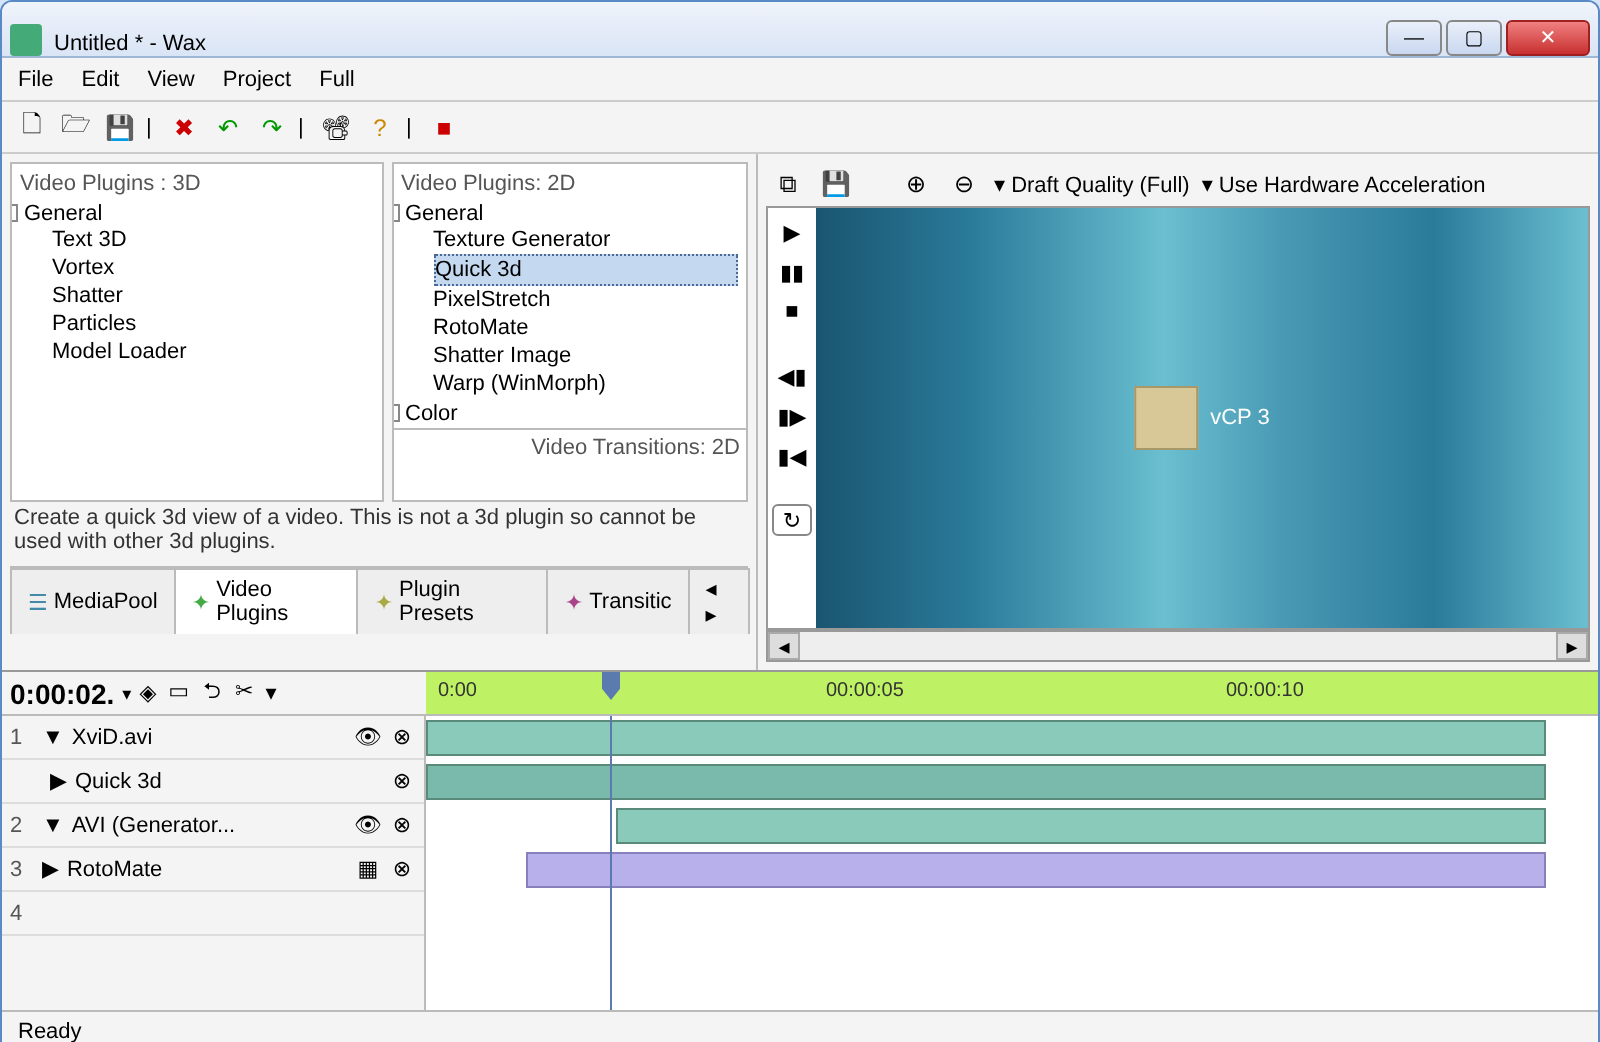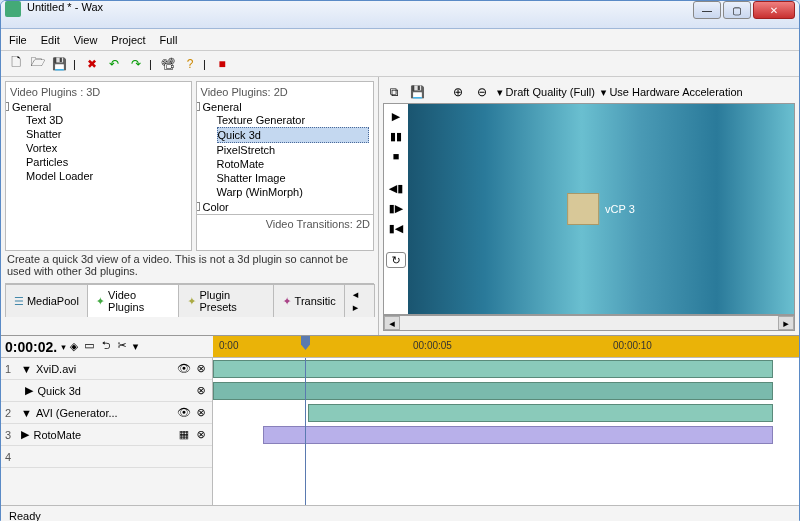--- a/index.html
+++ b/index.html
@@ -1,18 +1,18 @@
 <!DOCTYPE html>
 <html><head>
 <meta charset="utf-8">
 <style>
 * { box-sizing: border-box; margin: 0; padding: 0; font-family: Tahoma, sans-serif; font-size: 11px; }
 body { background: #d4e5f7; overflow: hidden; width: 800px; height: 521px; }
 .window { width: 800px; height: 521px; background: #fff; border: 1px solid #5a8ac6; border-radius: 6px 6px 0 0; position: relative; }
-.titlebar { height: 28px; background: linear-gradient(#f0f4fb, #d9e4f5); display: flex; align-items: flex-start; padding: 0 4px; border-radius: 5px 5px 0 0; border-bottom: 1px solid #a0b8d8; }
+.titlebar { height: 28px; background: linear-gradient(#f0f4fb, #d9e4f5); display: flex; align-items: flex-end; padding: 0 4px; border-radius: 5px 5px 0 0; border-bottom: 1px solid #a0b8d8; }
 .app-icon { width: 16px; height: 16px; margin-right: 6px; background: #4a7; border-radius: 2px; }
 .title { flex: 1; color: #000; }
 .win-controls { display: flex; gap: 2px; }
 .win-btn { width: 28px; height: 18px; border: 1px solid #888; border-radius: 3px; background: linear-gradient(#eaf0fb,#c9d7ef); display:flex; align-items:center; justify-content:center; cursor:pointer; font-size:10px; }
 .win-close { background: linear-gradient(#f08080,#c83030); color:#fff; border-color:#a02020; width:42px; }
 .menubar { height: 22px; display:flex; align-items:center; padding:0 8px; gap:14px; background:#f4f4f4; border-bottom:1px solid #ccc; }
 .menubar span { cursor:default; }
 .toolbar { height: 26px; display:flex; align-items:center; padding:0 6px; gap:4px; background:#f4f4f4; border-bottom:1px solid #ccc; }
 .tbtn { width:18px; height:18px; display:flex; align-items:center; justify-content:center; cursor:pointer; font-size:12px; }
 .sep { width:6px; }
@@ -38,21 +38,21 @@
 .pbtn { height:16px; display:flex; align-items:center; justify-content:center; cursor:pointer; font-size:11px; color:#000; }
 .viewport { flex:1; background: linear-gradient(90deg, #1a5570 0%, #2a7a9a 20%, #6abfd0 45%, #4a9ab5 60%, #2a7a9a 80%, #6abfd0 100%); position:relative; }
 .clip-icon { position:absolute; left:50%; top:50%; transform:translate(-50%,-50%); display:flex; align-items:center; gap:6px; color:#fff; }
 .clip-thumb { width:32px; height:32px; background:#d8c898; border:1px solid #a89868; }
 .preview-scrollbar { height:16px; background:#eee; border:1px solid #999; display:flex; }
 .sb-arrow { width:16px; background:#ddd; border:1px solid #aaa; text-align:center; cursor:pointer; }
 .timeline-area { border-top:1px solid #999; background:#f4f4f4; height: 170px; display:flex; flex-direction:column; }
 .timeline-top { display:flex; height:22px; border-bottom:1px solid #bbb; }
 .time-display { width:212px; display:flex; align-items:center; padding:0 4px; gap:4px;text-align:center; }
 .time-tools span { cursor:pointer; margin:0 2px; }
-.ruler-area { flex:1; position:relative; background:#eab308; }
+.ruler-area { flex:1; position:relative; background:#bef264; }
 .ruler-tick { position:absolute; top:4px; font-size:10px; color:#333; }
 .playhead { position:absolute; top:0; width:9px; height:14px; background:#5a7ab0; clip-path: polygon(0 0, 100% 0, 100% 60%, 50% 100%, 0 60%); cursor:pointer; }
 .tracks { flex:1; display:flex; overflow:auto; }
 .track-headers { width:212px; border-right:1px solid #bbb; }
 .track-row { height:22px; display:flex; align-items:center; border-bottom:1px solid #ddd; padding:0 4px; gap:4px; }
 .track-num { width:12px; color:#555; }
 .track-name { flex:1; cursor:pointer; }
 .track-icons { display:flex; gap:3px; }
 .track-icons span { width:14px; height:14px; cursor:pointer; text-align:center; }
 .track-content { flex:1; position:relative; background:#fff; }
@@ -104,22 +104,22 @@
   <div class="main-area">
     <div class="left-pane">
       <div class="plugin-cols">
         <div class="plugin-col">
           <div class="plugin-hdr">Video Plugins : 3D</div>
           <div class="tree">
             <ul>
               <li><span class="exp">-</span><span>General</span>
                 <ul>
                   <li>Text 3D</li>
+                  <li>Vortex</li>
                   <li>Shatter</li>
-                  <li>Vortex</li>
                   <li>Particles</li>
                   <li>Model Loader</li>
                 </ul>
               </li>
             </ul>
           </div>
         </div>
         <div class="plugin-col" style="padding:0">
           <div style="padding:4px; height:132px; overflow:auto">
           <div class="plugin-hdr">Video Plugins: 2D</div>

